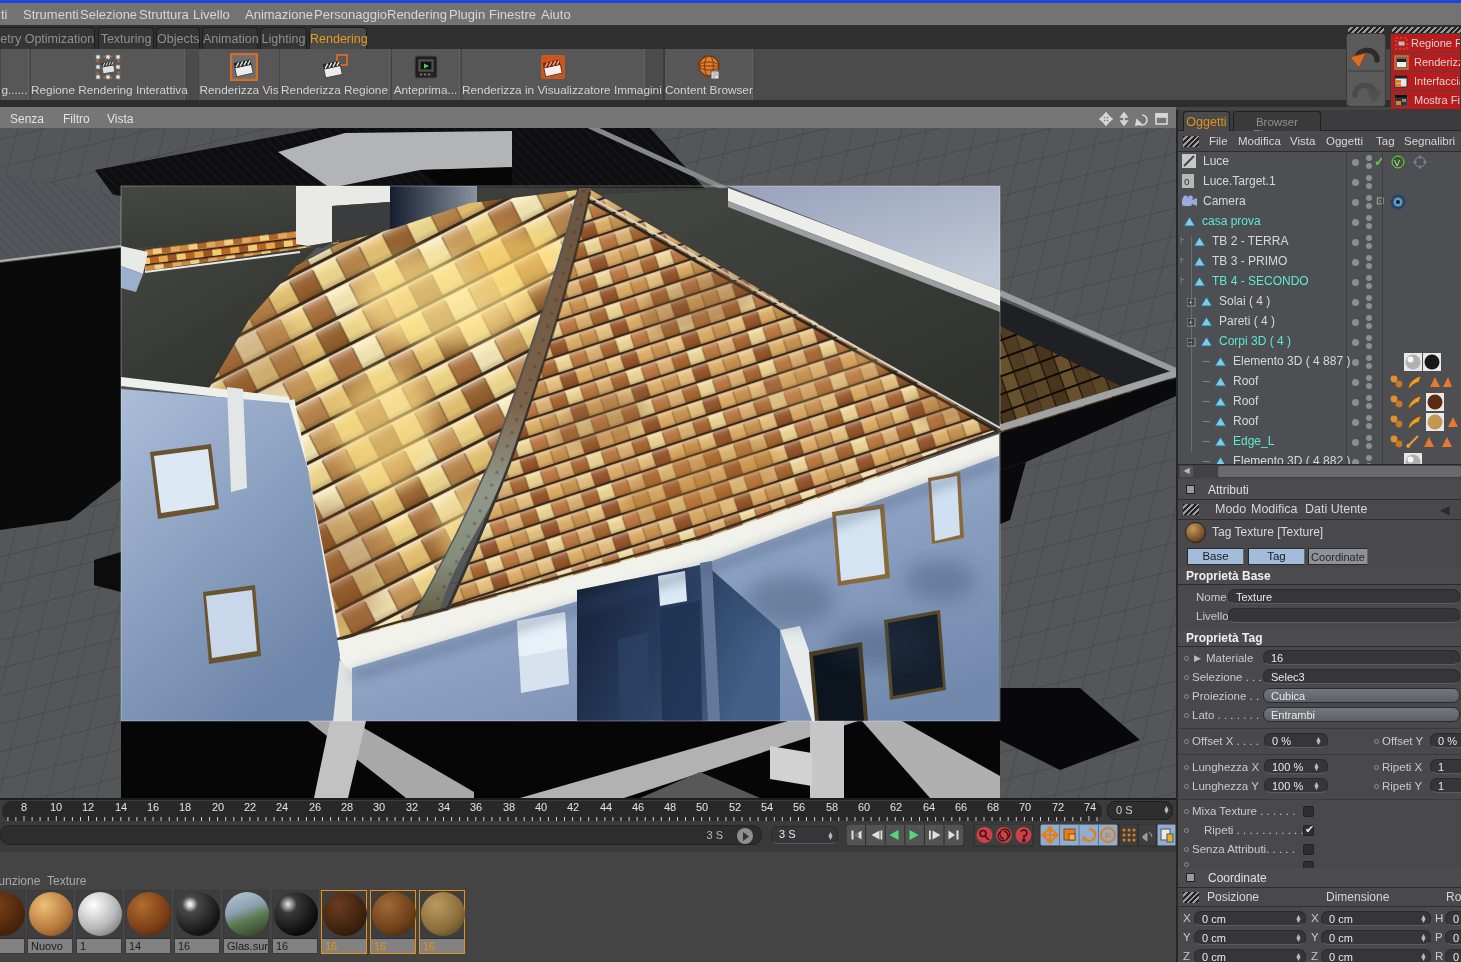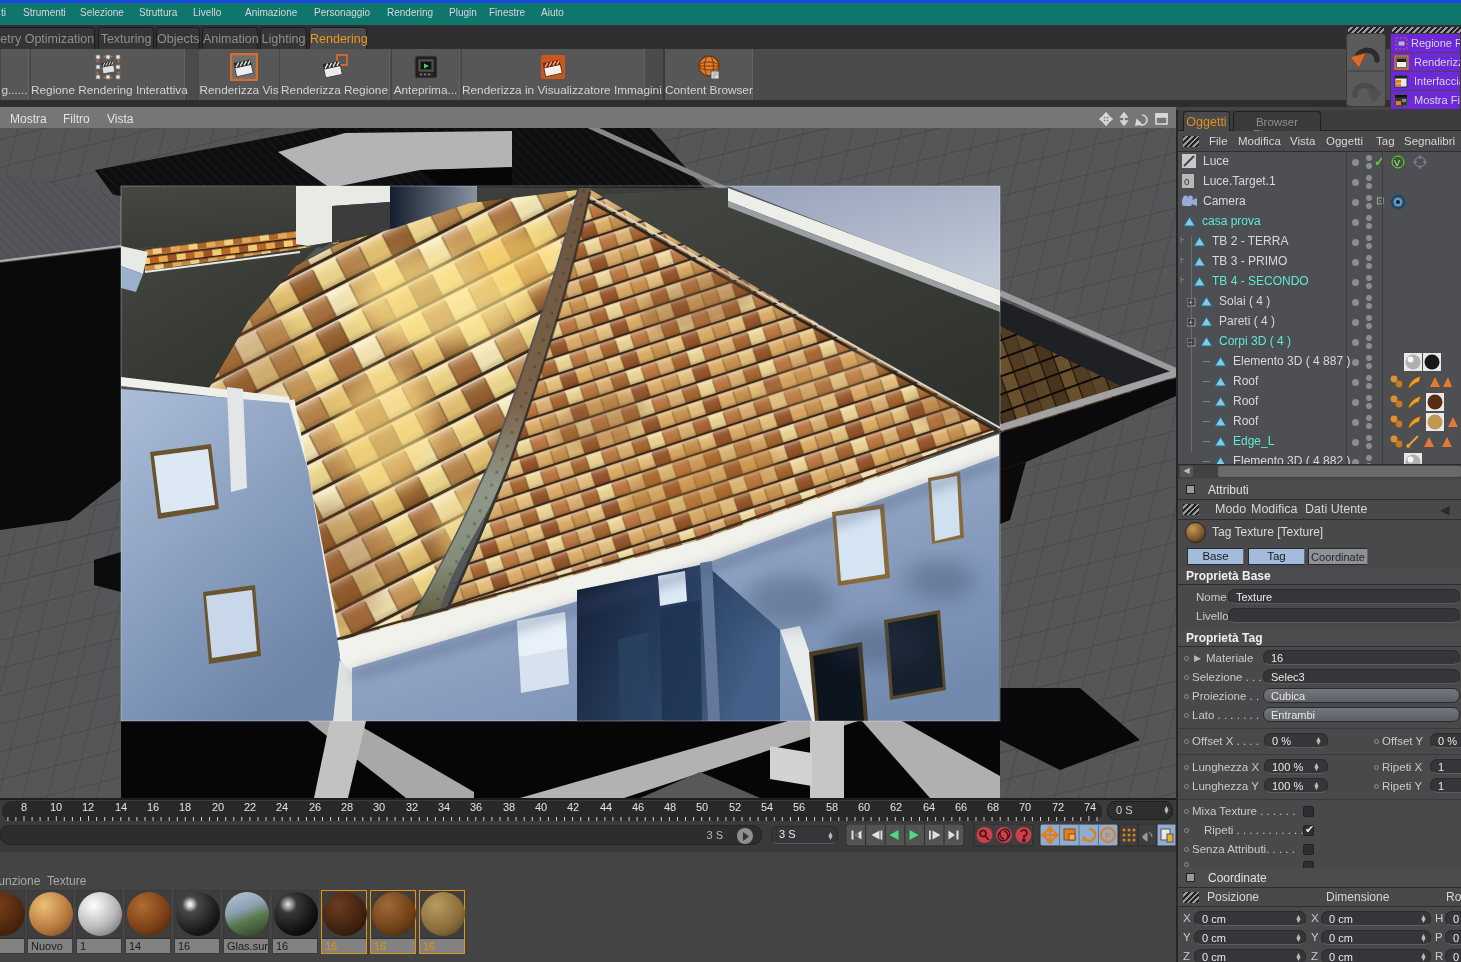--- a/index.html
+++ b/index.html
@@ -1,36 +1,36 @@
 <!DOCTYPE html>
 <html><head><meta charset="utf-8">
 <style>
 html,body{margin:0;padding:0;width:1461px;height:962px;overflow:hidden;background:#3a3a3a;
 font-family:"Liberation Sans",sans-serif;-webkit-font-smoothing:antialiased;}
 *{box-sizing:border-box;}
 .abs{position:absolute;}
 #page{position:relative;width:1461px;height:962px;background:#454545;}
 
 #topblue{left:0;top:0;width:1461px;height:3px;background:#1747dd;}
-#menubar{left:0;top:3px;width:1461px;height:22px;background:#0f766e;color:#d6d6d6;font-size:10px;}
+#menubar{left:0;top:3px;width:1461px;height:22px;background:#737373;color:#d6d6d6;font-size:13px;}
 #menubar span{position:absolute;top:4px;white-space:nowrap;}
 #tabrow{left:0;top:25px;width:1461px;height:24px;background:#2f2f2f;}
 .tab{position:absolute;top:2px;height:22px;background:#353535;border:1px solid #1d1d1d;border-bottom:none;
 border-radius:4px 4px 0 0;color:#8f8f8f;font-size:12.5px;text-align:center;padding-top:4px;}
 .tab.active{background:#4a4a4a;color:#e89c1c;}
 #toolbar{left:0;top:49px;width:1461px;height:52px;background:#4b4b4b;}
 .tbtn{position:absolute;top:0;height:52px;background:#575757;border-left:1px solid #474747;border-right:1px solid #646464;color:#d2d2d2;font-size:11.8px;}
 .tbtn .lbl{position:absolute;bottom:4px;width:100%;text-align:center;white-space:nowrap;}
 .tbtn .ic{position:absolute;top:4px;left:50%;transform:translateX(-50%);width:28px;height:28px;}
 #tbline{left:0;top:100px;width:1461px;height:7px;background:#2e2e2e;}
 #vpheader{left:0;top:107px;width:1176px;height:21px;background:#767676;color:#e2e2e2;font-size:12px;}
 #vpheader span{position:absolute;top:5px;}
 
 #undored{left:1346px;top:33px;width:40px;height:74px;background:#5b5b5b;border:1px solid #3a3a3a;border-radius:4px;}
-#rlist{left:1390px;top:33px;width:71px;height:77px;background:#6d28d9;border:1px solid #3a3a3a;overflow:hidden;}
+#rlist{left:1390px;top:33px;width:71px;height:77px;background:#b91c1c;border:1px solid #3a3a3a;overflow:hidden;}
 .rrow{position:relative;height:19px;border-bottom:1px solid #474747;color:#d6d6d6;font-size:11px;white-space:nowrap;overflow:hidden;}
 .hatch{background:repeating-linear-gradient(135deg,#222 0 2px,#9a9a9a 2px 4px);}
 
 #viewport{left:0;top:128px;width:1176px;height:670px;background:#3c3c3e;overflow:hidden;}
 #vpline{left:0;top:798px;width:1176px;height:2px;background:#1e1e1e;}
 
 #ruler{left:0;top:800px;width:1176px;height:22px;background:#3c3c3c;}
 #rulbar{position:absolute;left:2px;top:1px;width:1100px;height:20px;background:#282828;border-radius:9px;color:#e0e0e0;}
 #zerosec{position:absolute;left:1107px;top:1px;width:66px;height:19px;background:#2e2e2e;border-radius:8px;border:1px solid #1e1e1e;color:#cfcfcf;font-size:11px;}
 #transport{left:0;top:822px;width:1176px;height:30px;background:#3a3a3a;}
@@ -203,21 +203,21 @@
           <rect x="1" y="2" width="12" height="11" fill="#333" stroke="#555"></rect>
           <rect x="1" y="2" width="12" height="2.5" fill="#111"></rect>
           <rect x="2" y="8" width="5" height="4" fill="#e2801e"></rect>
           <rect x="8" y="6" width="4" height="3" fill="#888"></rect>
         </svg>
         <span style="position:absolute;left:23px;top:3px;">Mostra Filt</span>
       </div>
 </div>
 
 <div class="abs" id="vpheader">
-<span style="left:10px">Mostra</span>
+<span style="left:10px">Senza</span>
       <span style="left:63px">Filtro</span>
       <span style="left:107px">Vista</span>
 <svg style="position:absolute;right:6px;top:4px" width="72" height="16" viewBox="0 0 72 16">
 <g stroke="#d8d8d8" stroke-width="1.6" fill="#d8d8d8">
 <path d="M8 2 V14 M2 8 H14 M8 2 l-2.5 3h5z M8 14 l-2.5 -3h5z M2 8 l3 -2.5v5z M14 8 l-3 -2.5v5z" fill="none"></path>
 <path d="M26 2 v12 m0 -12 l-3 4h6z m0 12 l-3 -4h6z" fill="none"></path>
 <path d="M44 4 a5 5 0 1 1 -4 8" fill="none"></path>
           <path d="M38 14 l5 -1 -4 -4z"></path>
 <rect x="58" y="3" width="11" height="10" fill="none"></rect>
           <rect x="58" y="3" width="11" height="3" fill="#d8d8d8"></rect>

